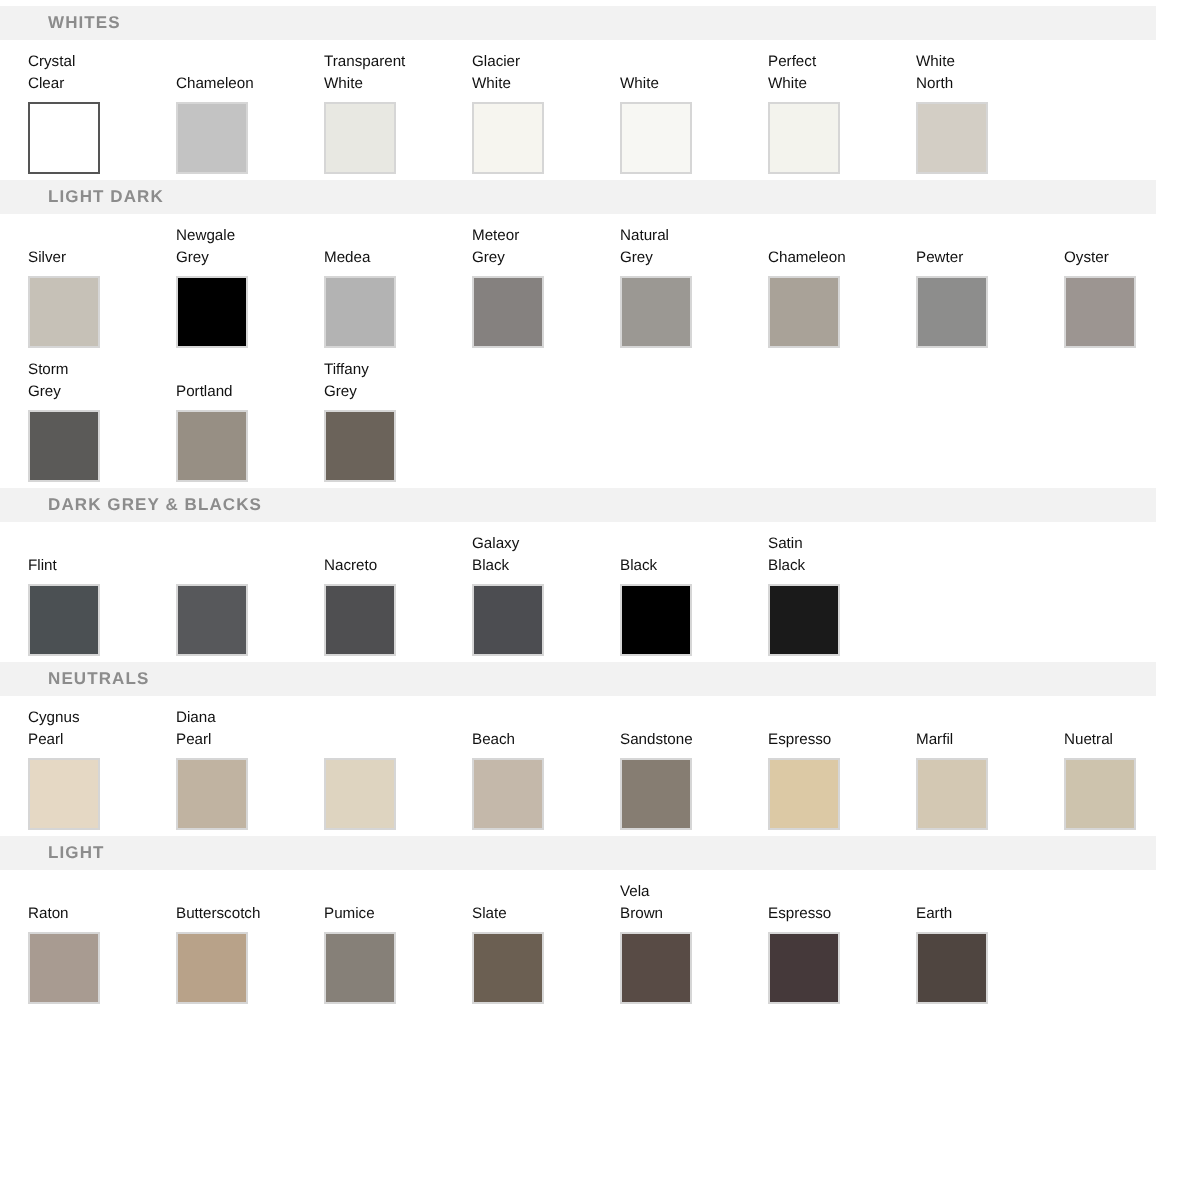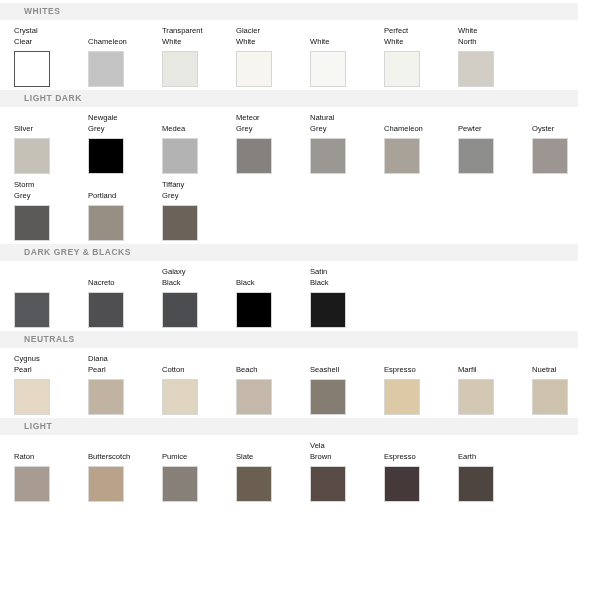--- a/index.html
+++ b/index.html
@@ -173,20 +173,24 @@
           <div class="swatch-chip" style="background: rgb(107, 99, 90);"></div>
         </div>
       </div>
     </div>
     <div class="section">
       <div class="section-header">
         <span class="section-title">DARK GREY &amp; BLACKS</span>
       </div>
       <div class="swatch-row">
         <div class="swatch-cell">
+          <div class="swatch-label">Flint</div>
+          <div class="swatch-chip" style="background: rgb(75, 80, 83);"></div>
+        </div>
+        <div class="swatch-cell">
           <div class="swatch-chip" style="background: rgb(87, 88, 91);"></div>
         </div>
         <div class="swatch-cell">
           <div class="swatch-label">Nacreto</div>
           <div class="swatch-chip" style="background: rgb(79, 79, 81);"></div>
         </div>
         <div class="swatch-cell">
           <div class="swatch-label">Galaxy
 Black</div>
           <div class="swatch-chip" style="background: rgb(76, 77, 81);"></div>
@@ -211,29 +215,28 @@
           <div class="swatch-label">Cygnus
 Pearl</div>
           <div class="swatch-chip" style="background: rgb(229, 216, 196);"></div>
         </div>
         <div class="swatch-cell">
           <div class="swatch-label">Diana
 Pearl</div>
           <div class="swatch-chip" style="background: rgb(192, 179, 161);"></div>
         </div>
         <div class="swatch-cell">
-          <div class="swatch-label">Cotton</div>
           <div class="swatch-chip" style="background: rgb(222, 212, 192);"></div>
         </div>
         <div class="swatch-cell">
           <div class="swatch-label">Beach</div>
           <div class="swatch-chip" style="background: rgb(196, 184, 170);"></div>
         </div>
         <div class="swatch-cell">
-          <div class="swatch-label">Seashell</div>
+          <div class="swatch-label">Sandstone</div>
           <div class="swatch-chip" style="background: rgb(134, 125, 114);"></div>
         </div>
         <div class="swatch-cell">
           <div class="swatch-label">Espresso</div>
           <div class="swatch-chip" style="background: rgb(220, 201, 165);"></div>
         </div>
         <div class="swatch-cell">
           <div class="swatch-label">Marfil</div>
           <div class="swatch-chip" style="background: rgb(211, 200, 179);"></div>
         </div>

